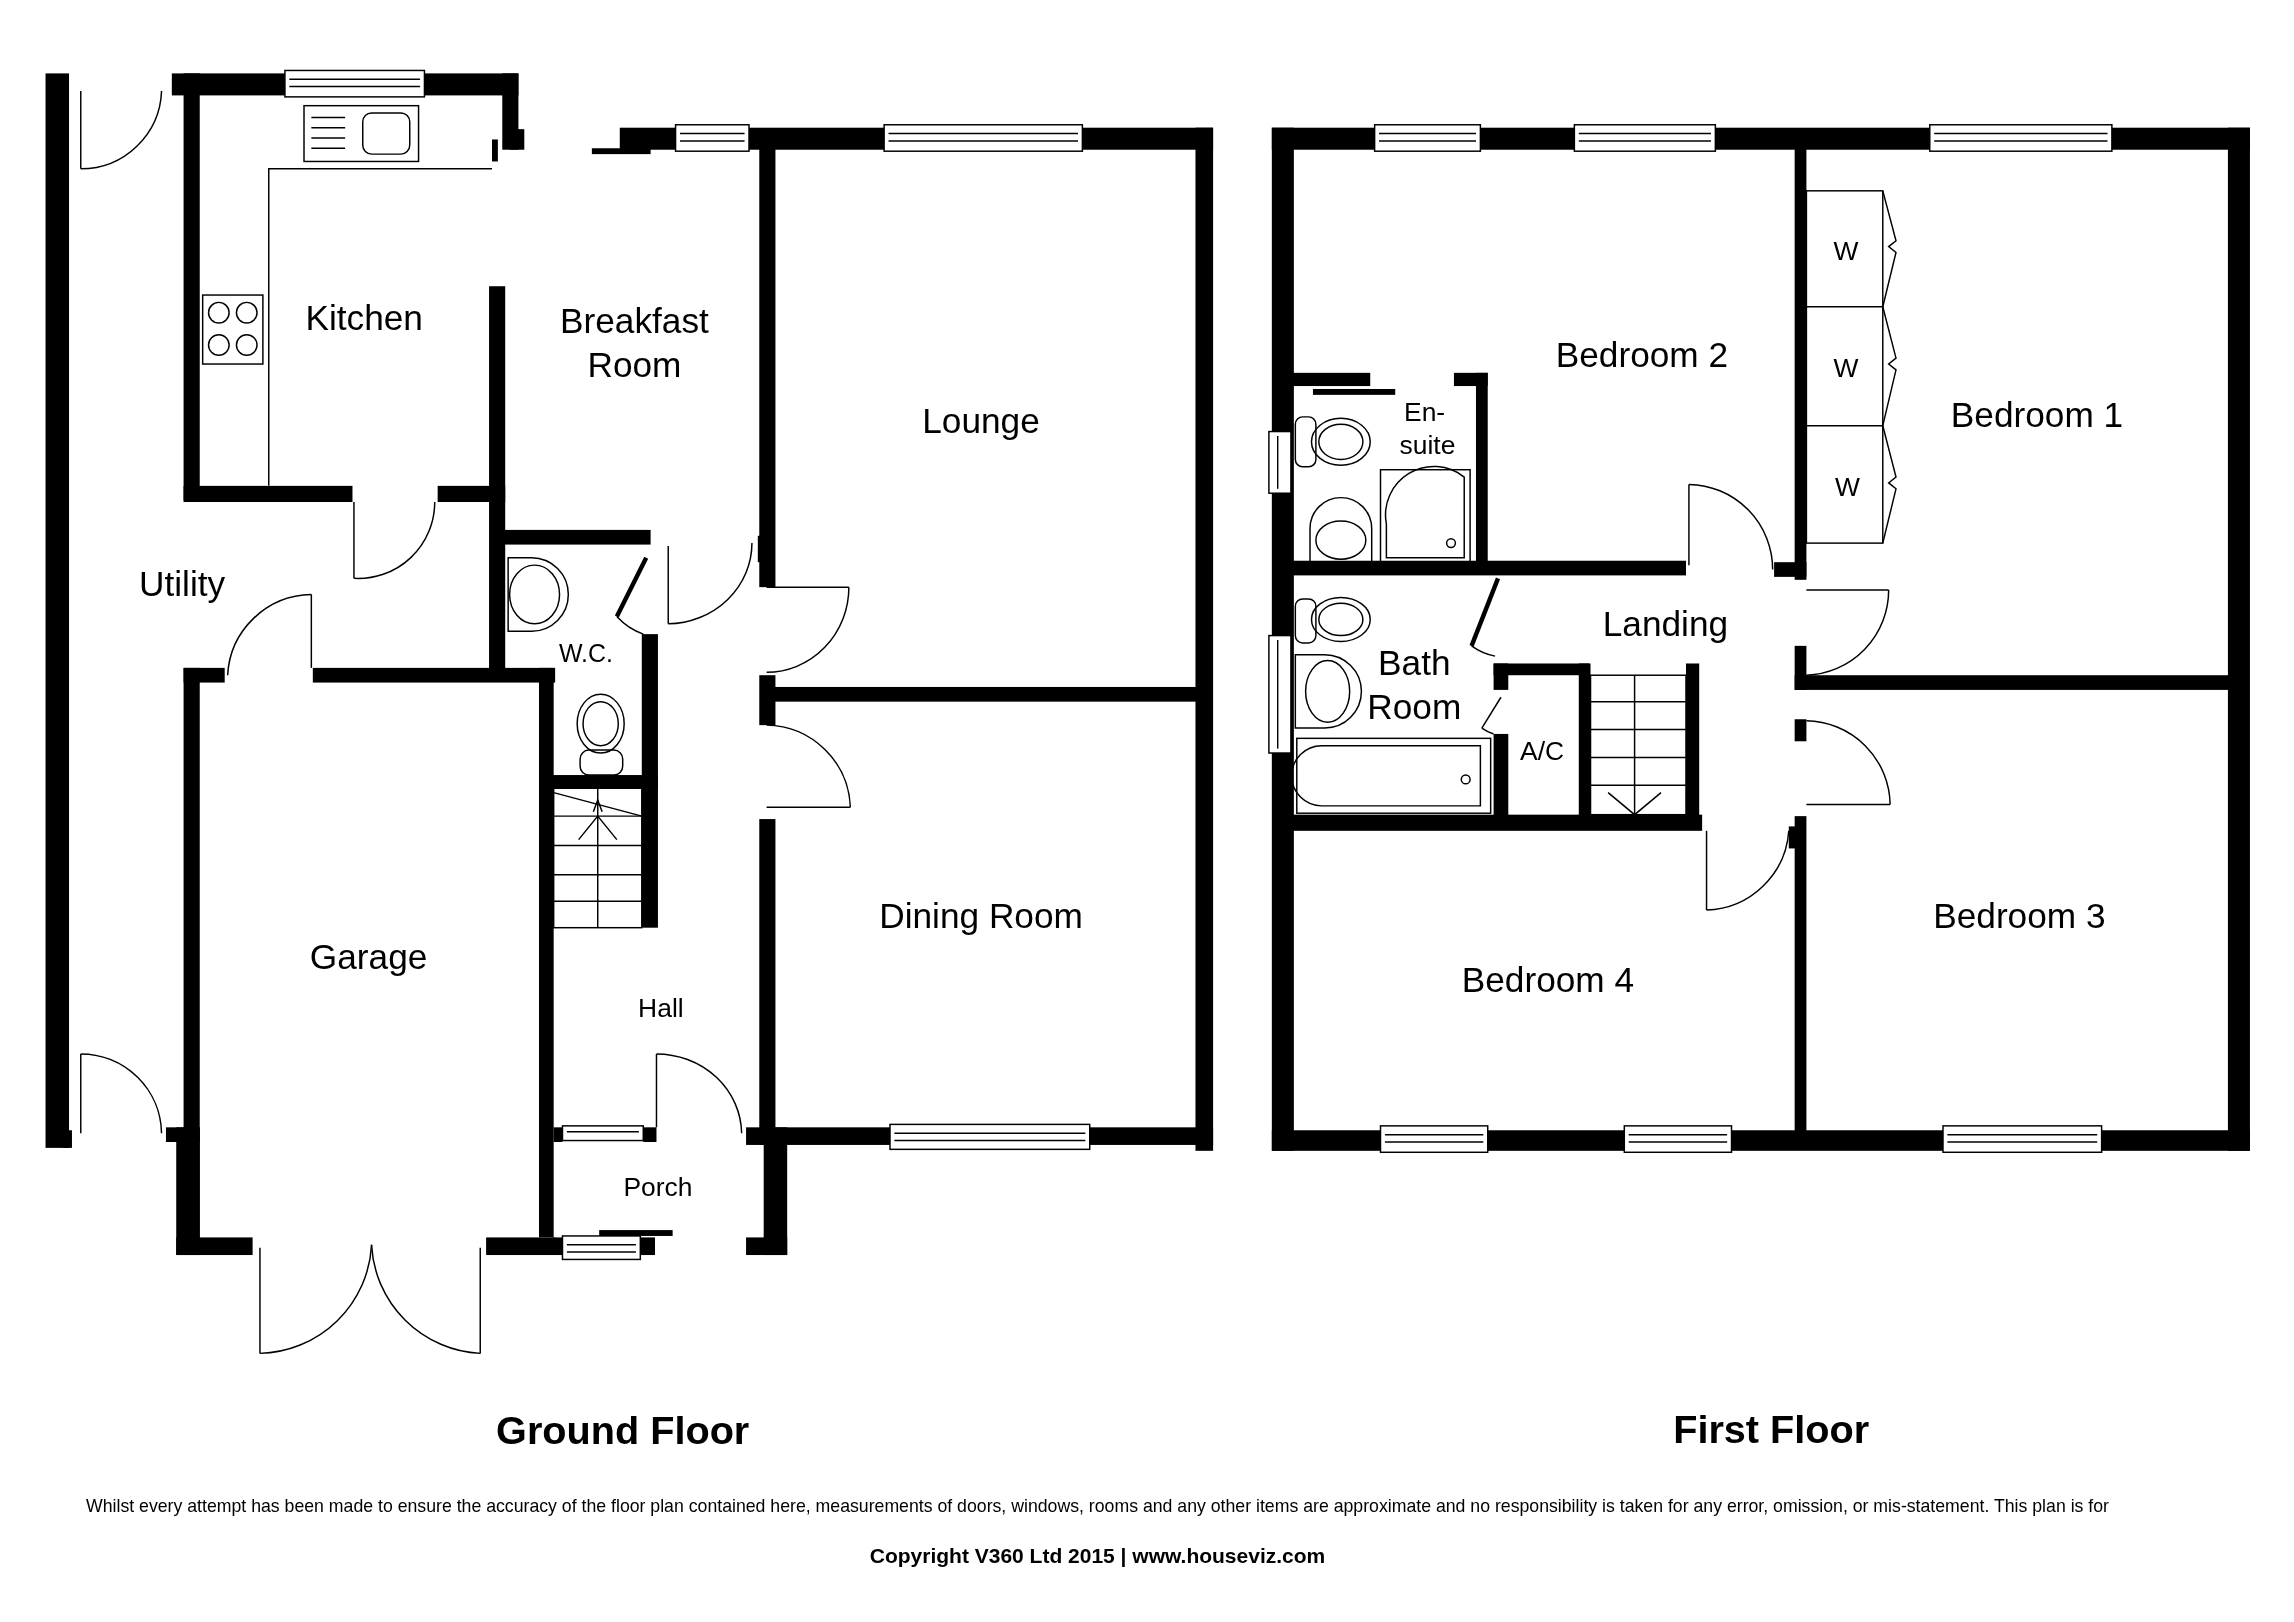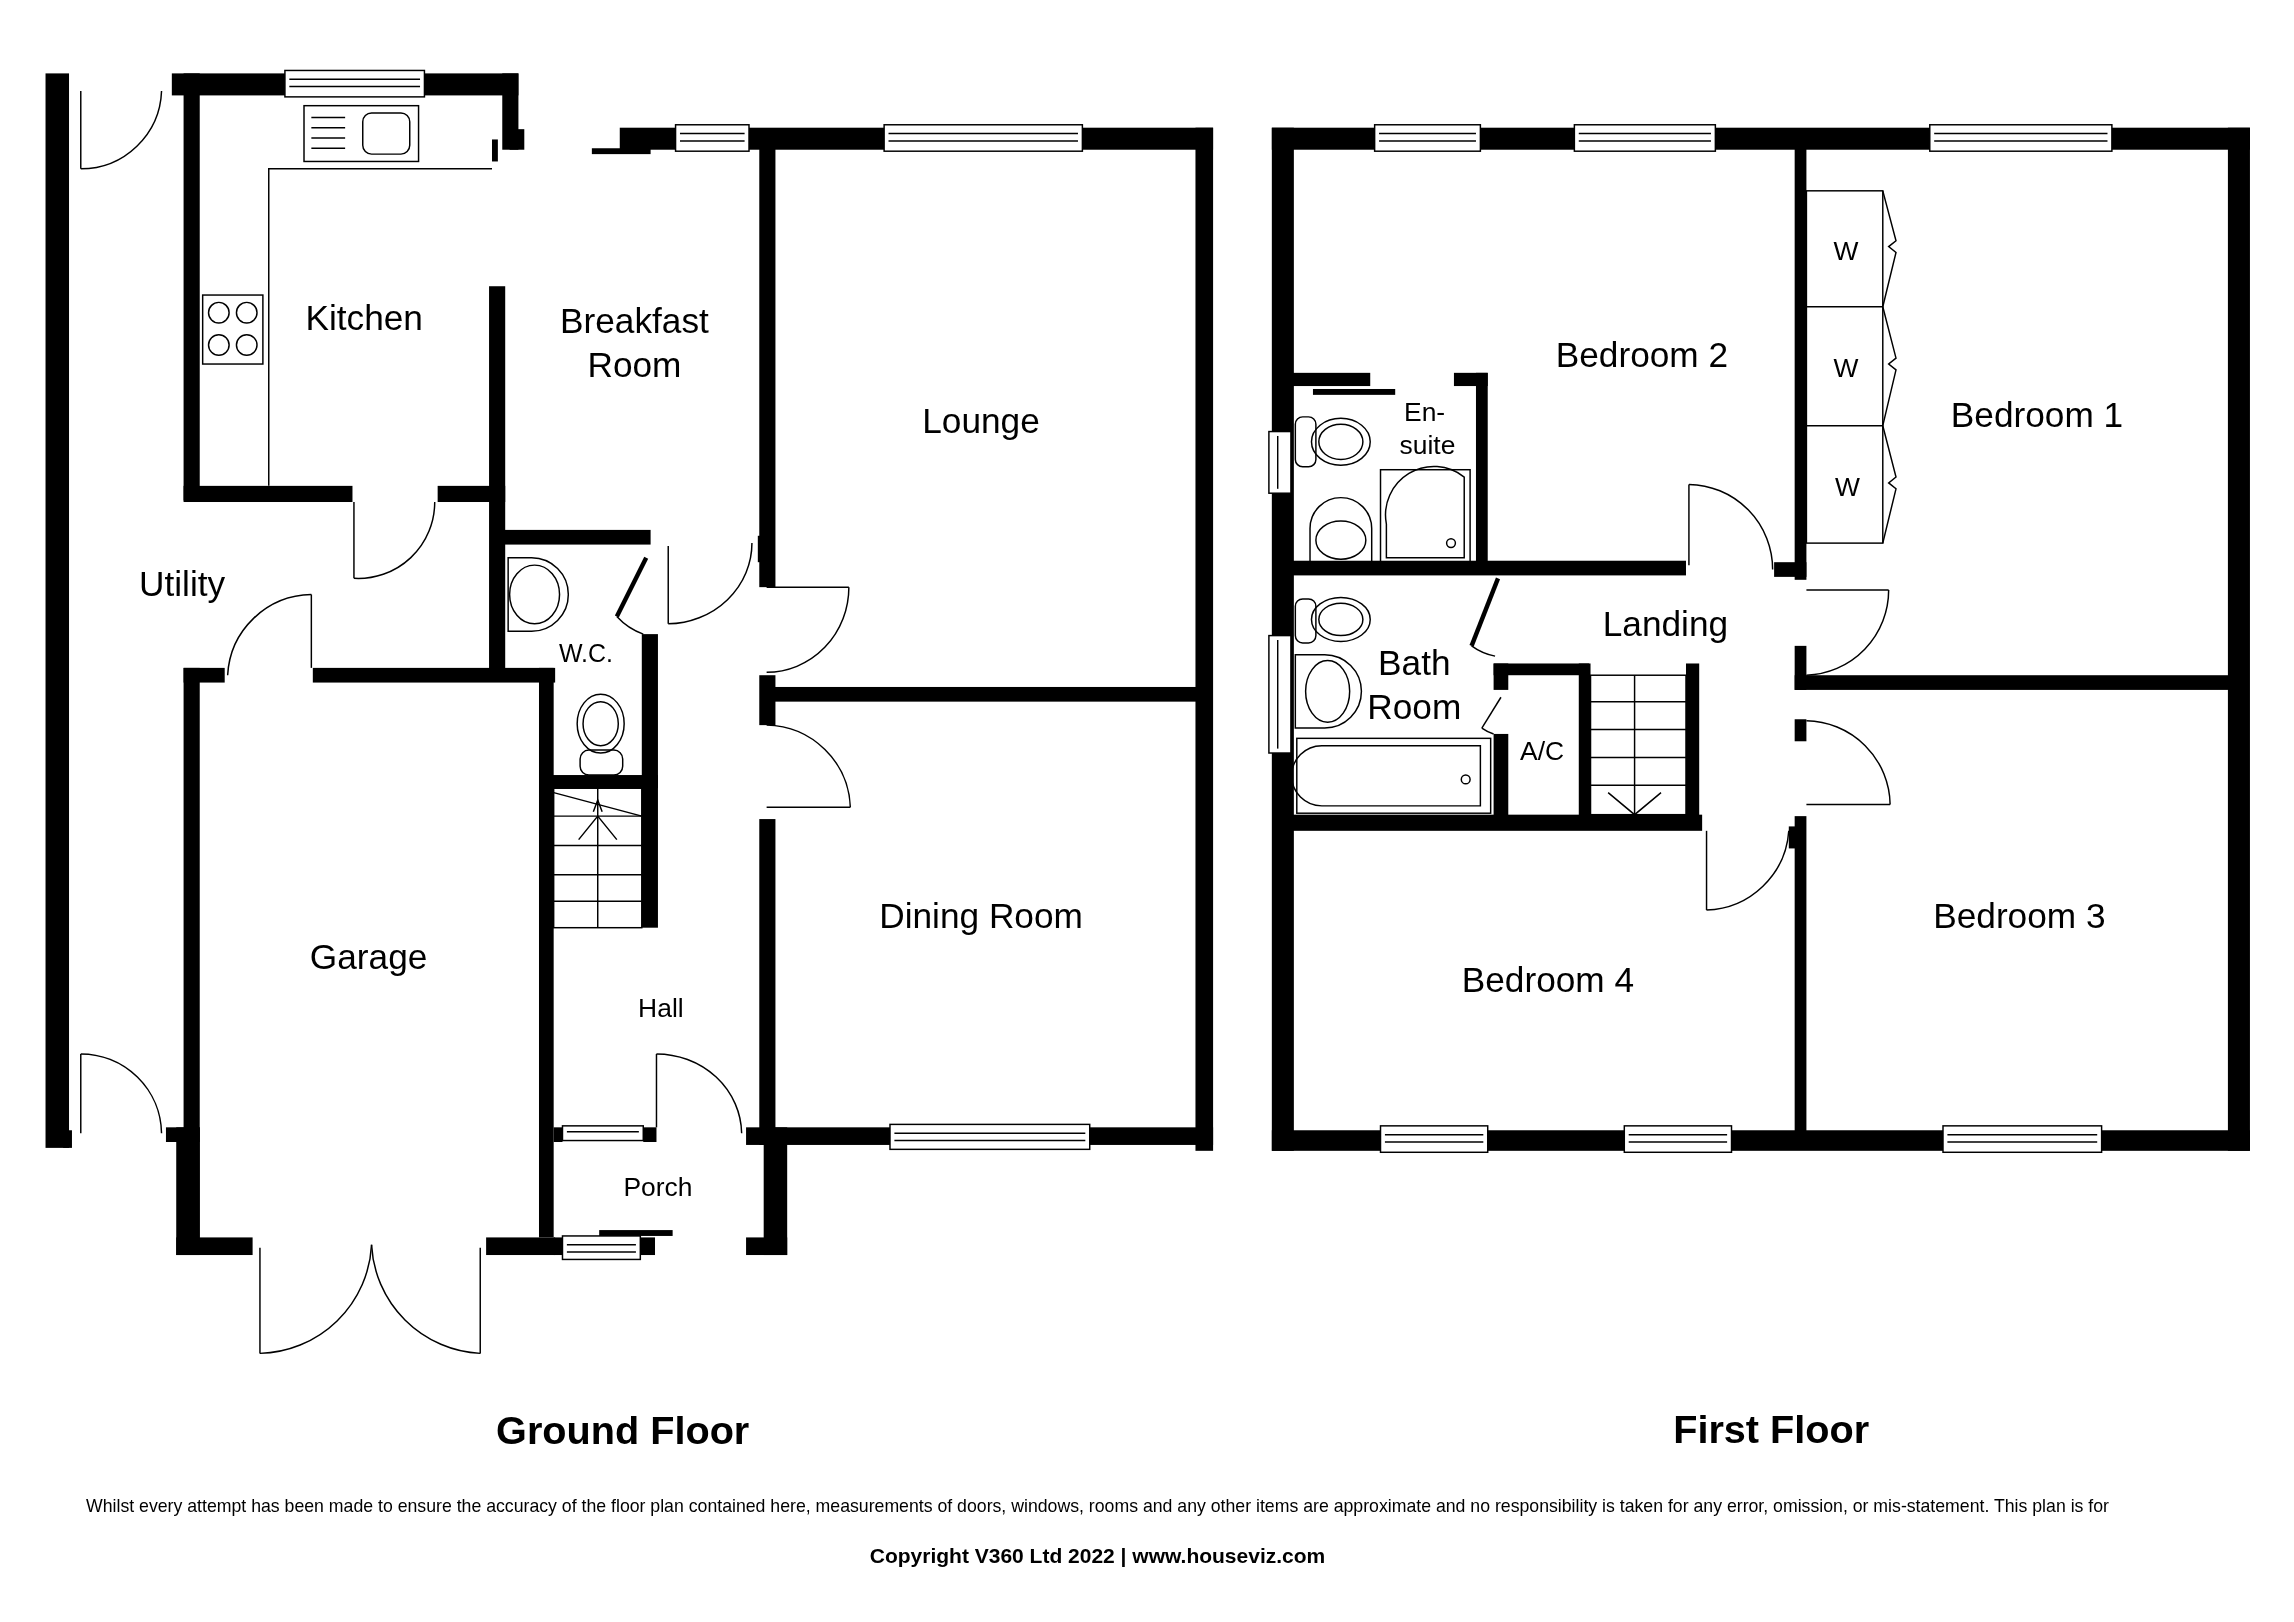--- a/index.html
+++ b/index.html
@@ -375,14 +375,14 @@
     <text class="lbl" x="1375" y="632">Bedroom 3</text>
     <text class="lbl" x="1054" y="676">Bedroom 4</text>
 
     <text class="floor-title" x="1206" y="983">First Floor</text>
   </g>
 </svg>
 
 <div class="footer disc">
   <div>Whilst every attempt has been made to ensure the accuracy of the floor plan contained here, measurements of doors, windows, rooms and any other items are approximate and no responsibility is taken for any error, omission, or mis-statement. This plan is for</div>
 </div>
-<div class="footer copy">Copyright V360 Ltd 2022 | www.houseviz.com</div>
+<div class="footer copy">Copyright V360 Ltd 2015 | www.houseviz.com</div>
 
 
 </body></html>

